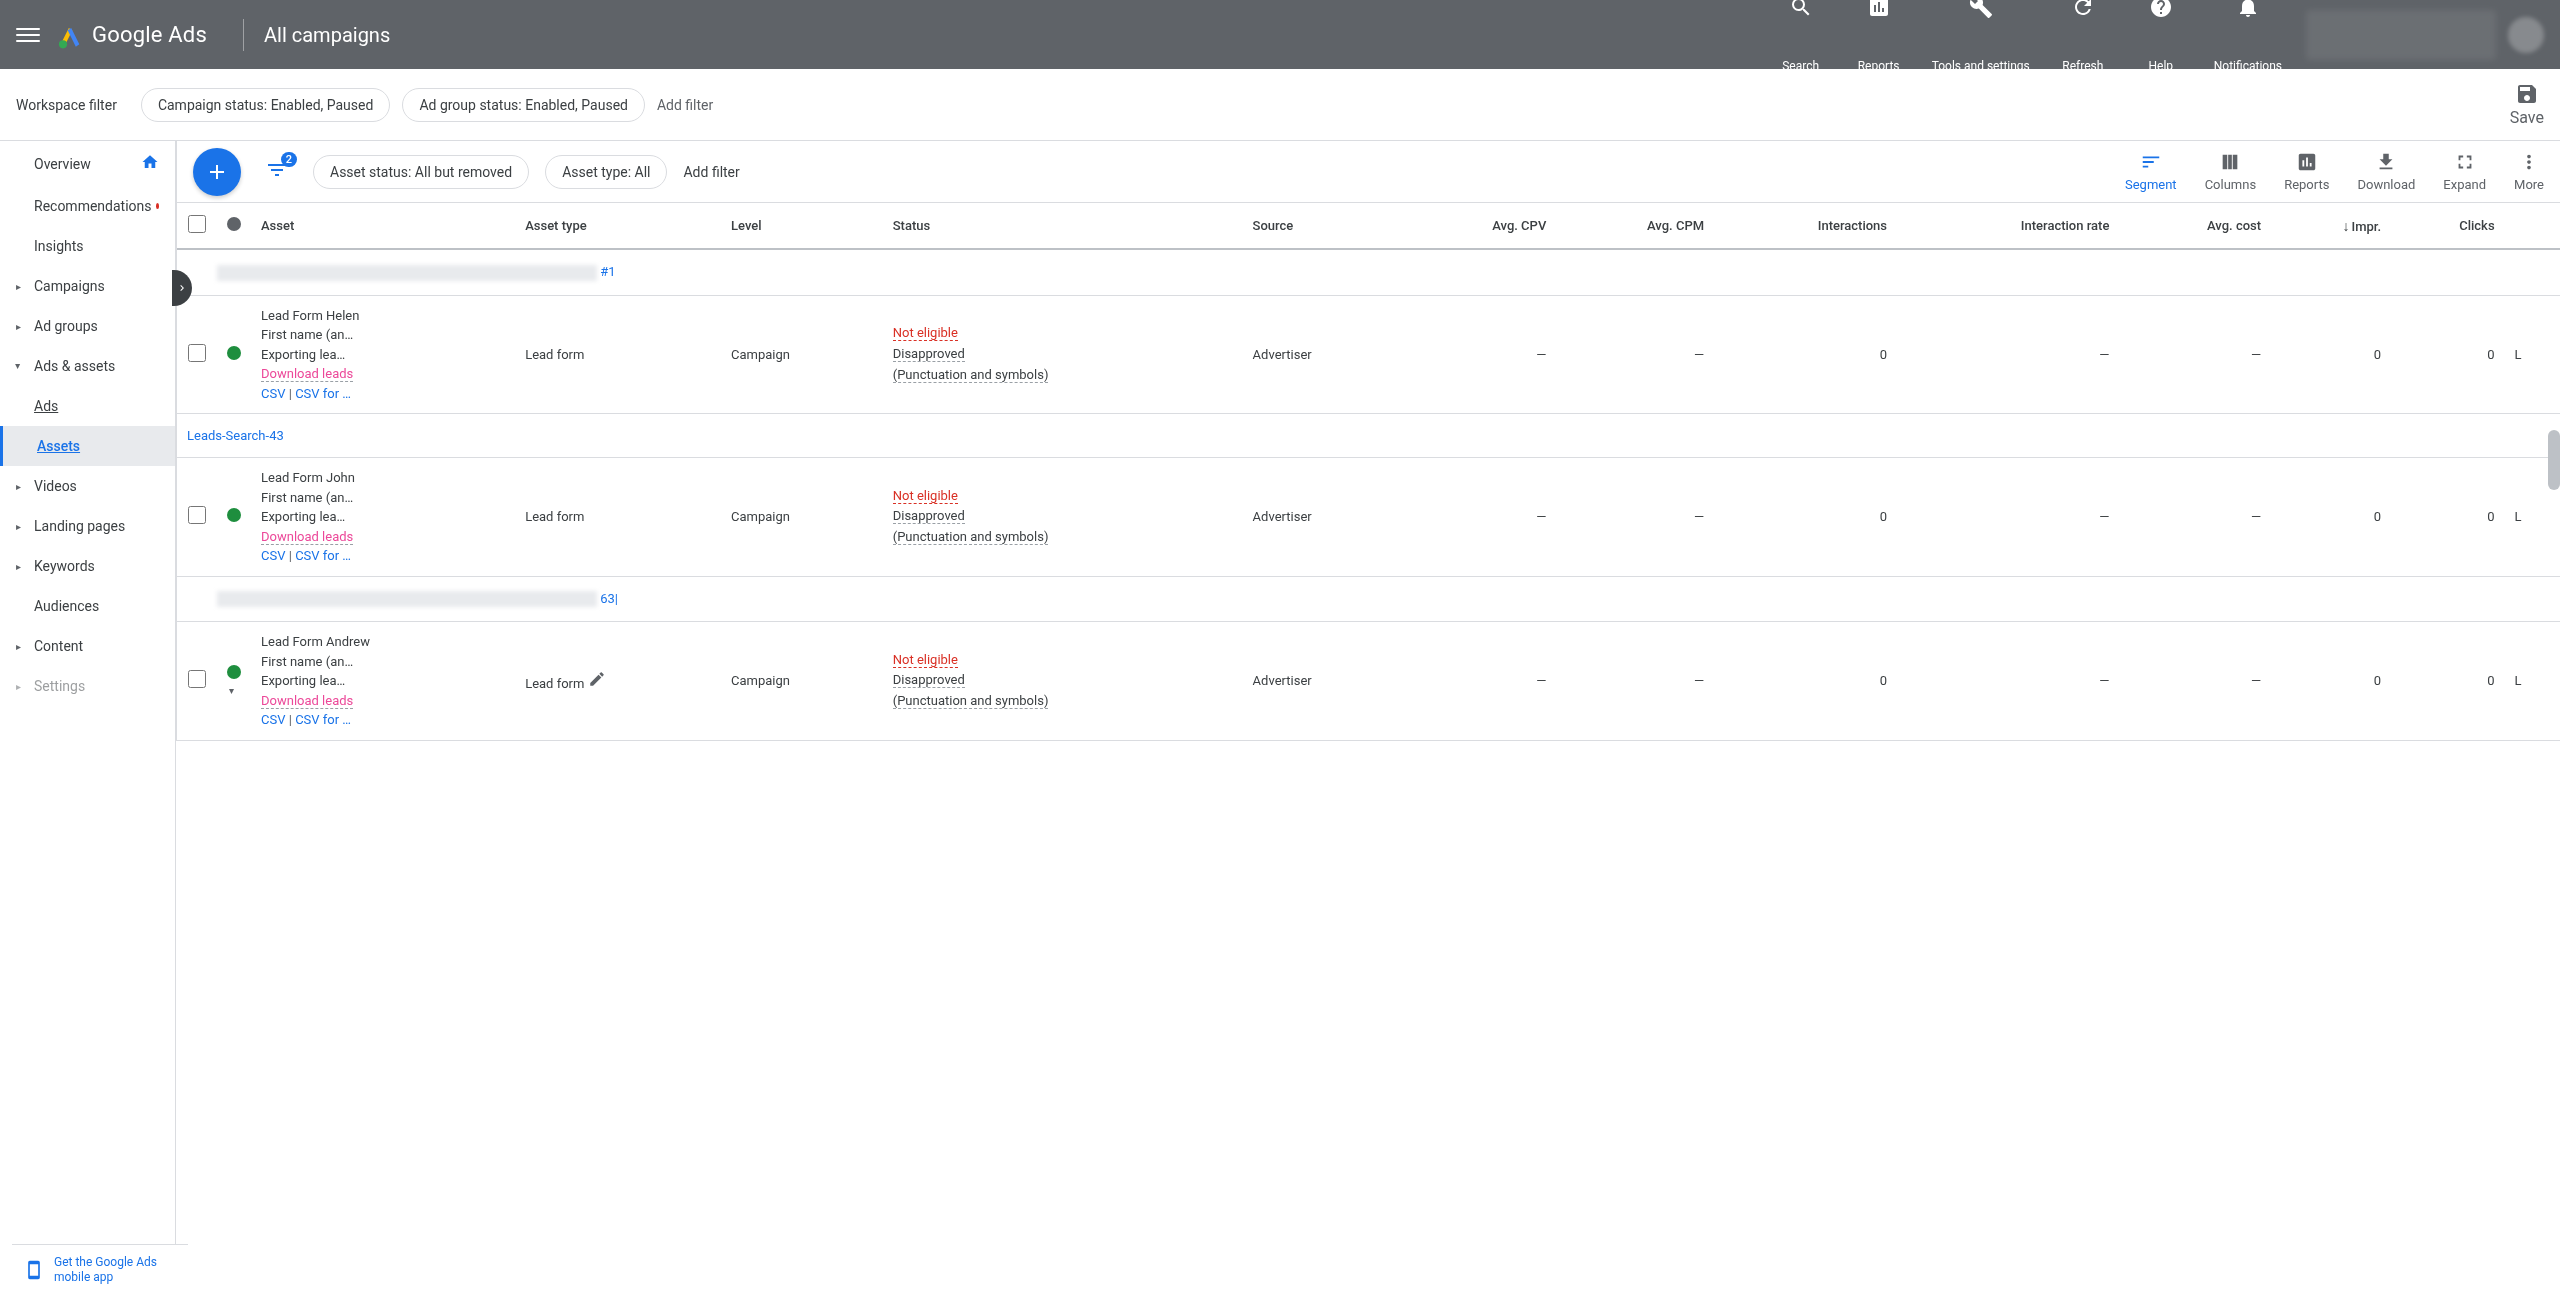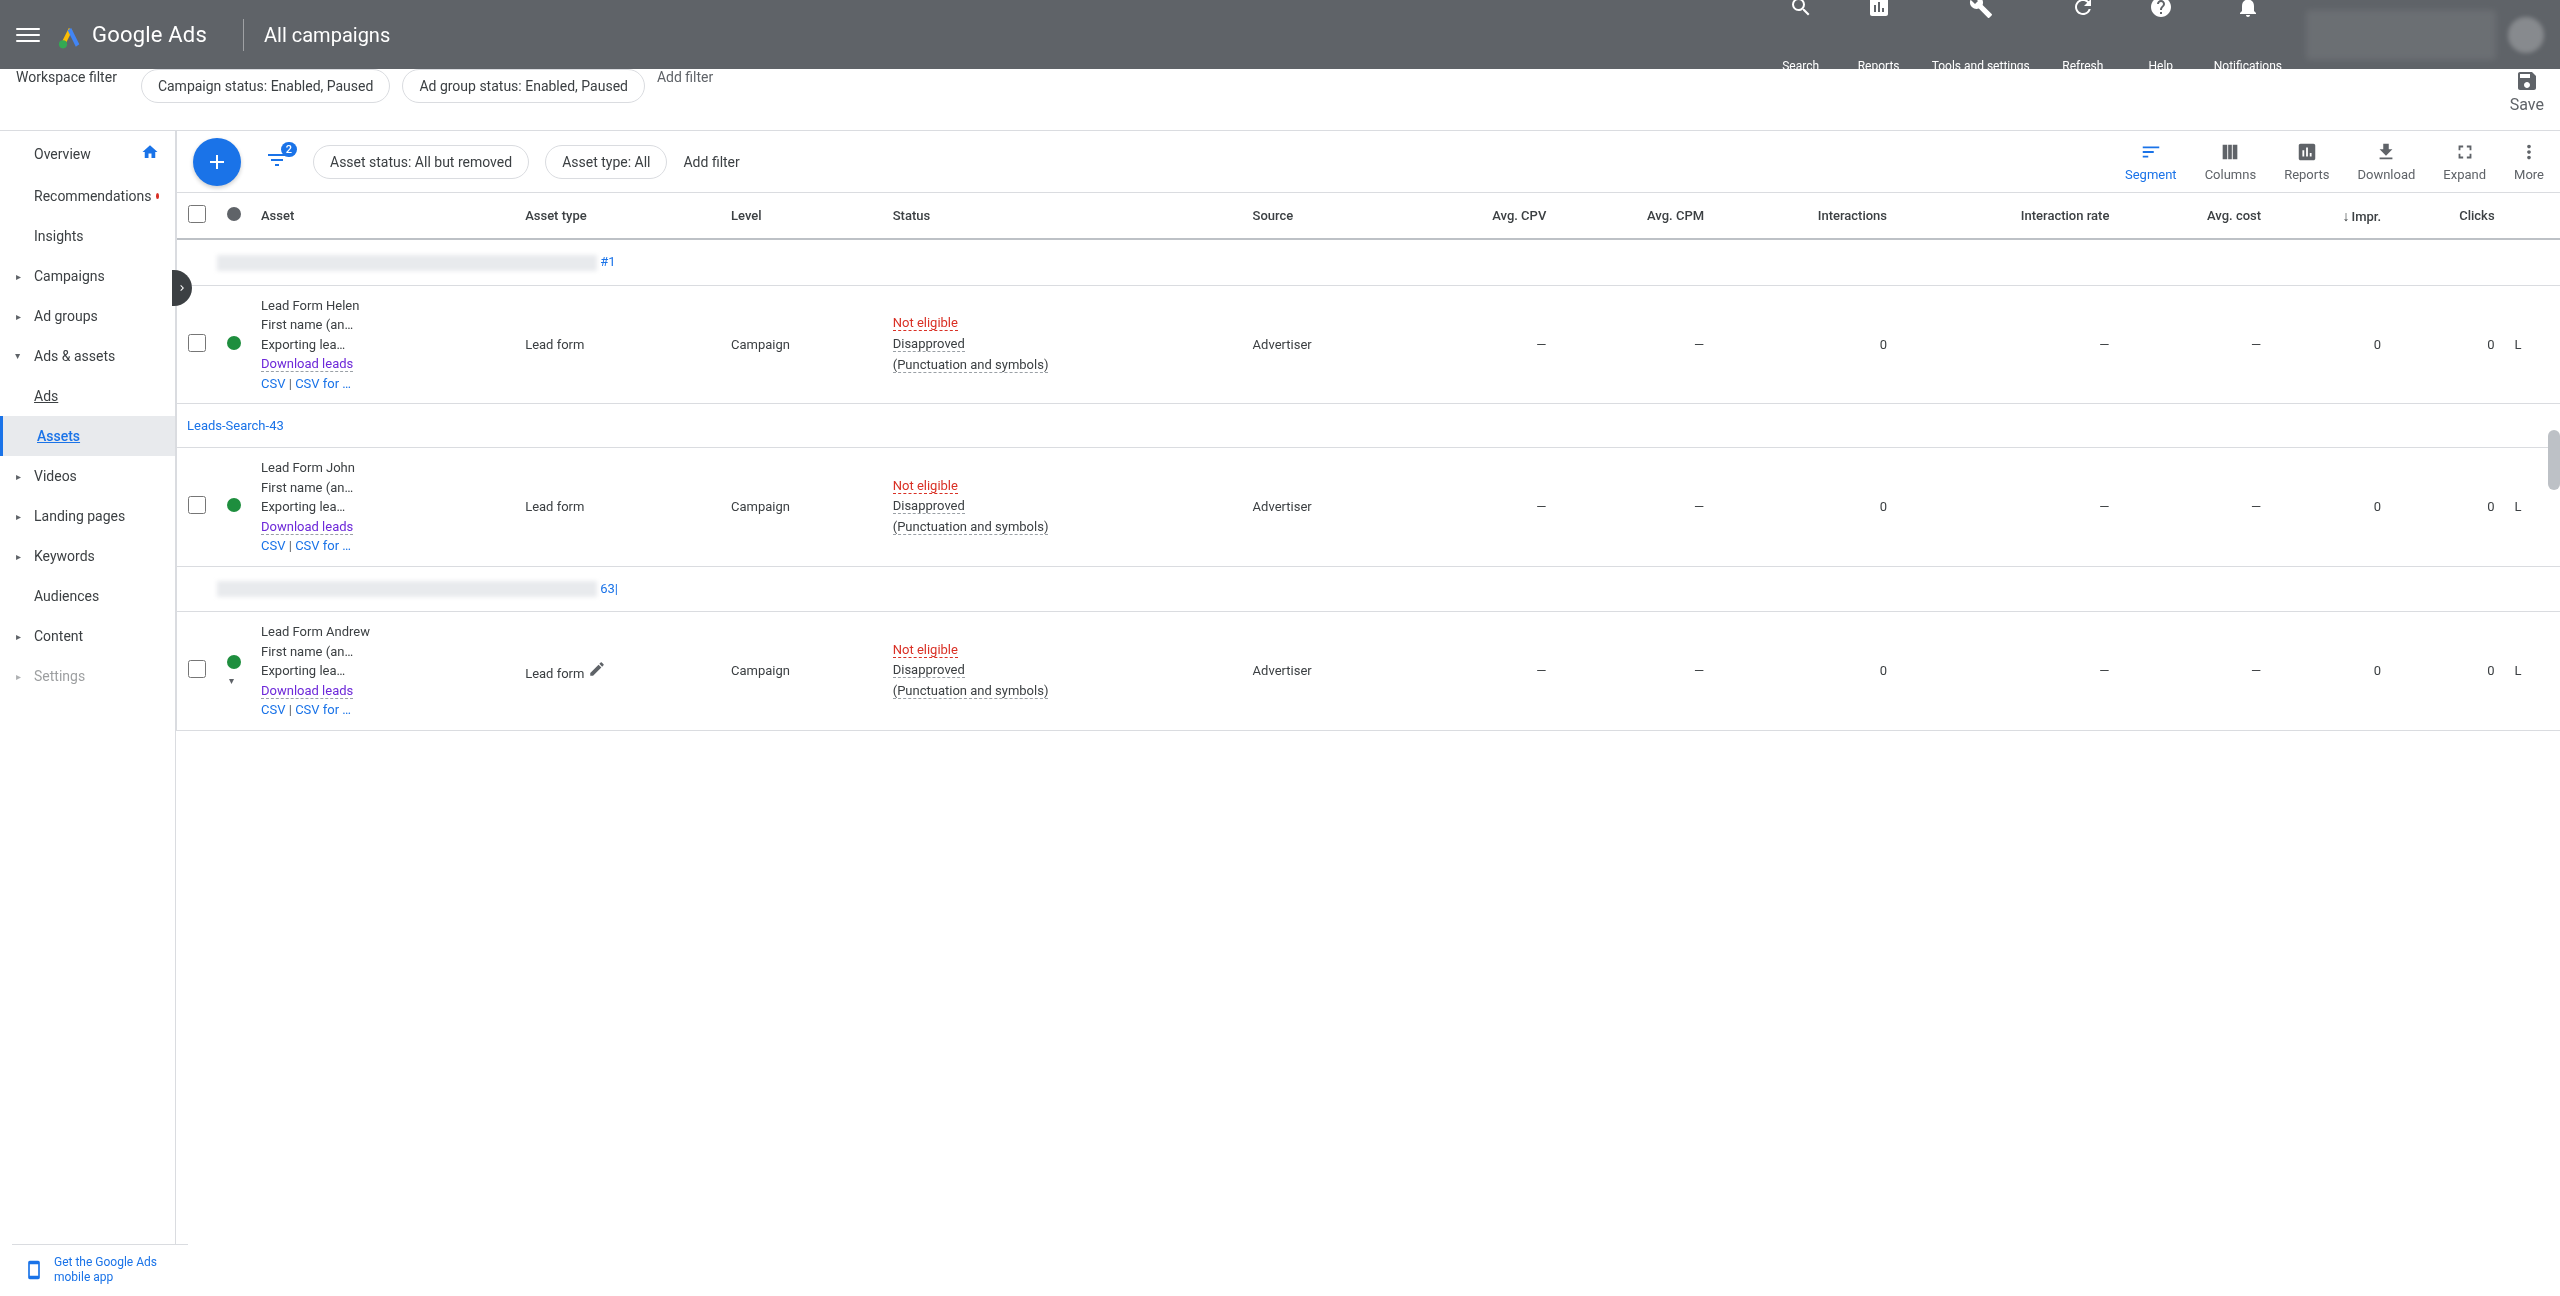--- a/index.html
+++ b/index.html
@@ -16,21 +16,21 @@
 .top-title { font-size: 20px; font-weight: 400; }
 .top-spacer { flex: 1; }
 .top-actions { display: flex; gap: 28px; align-items: flex-start; }
 .top-action { display: flex; flex-direction: column; align-items: center; cursor: pointer; gap: 4px; min-width: 50px; }
 .top-action svg { width: 24px; height: 24px; fill: #fff; }
 .top-action-label { font-size: 12px; text-align: center; line-height: 1.2; margin-top: 36px; }
 .account-blur { width: 190px; height: 50px; background: rgba(255,255,255,0.08); border-radius: 4px; filter: blur(3px); margin-left: 24px; }
 .avatar-blur { width: 36px; height: 36px; background: rgba(255,255,255,0.25); border-radius: 50%; filter: blur(2px); margin-left: 12px; }
 
 
-.filter-bar { height: 62px; display: flex; align-items: flex-start; padding: 0 16px; border-bottom: 1px solid #dadce0; gap: 12px; }
+.filter-bar { height: 72px; display: flex; align-items: center; padding: 0 16px; border-bottom: 1px solid #dadce0; gap: 12px; }
 .filter-label { font-size: 14px; color: #3c4043; margin-right: 12px; }
 .chip { border: 1px solid #dadce0; border-radius: 20px; padding: 8px 16px; font-size: 14px; color: #3c4043; cursor: pointer; }
 .chip-add { color: #5f6368; cursor: pointer; font-size: 14px; }
 .filter-spacer { flex: 1; }
 .save-btn { display: flex; flex-direction: column; align-items: center; cursor: pointer; gap: 2px; }
 .save-btn svg { width: 24px; height: 24px; fill: #5f6368; }
 .save-btn-label { font-size: 16px; color: #5f6368; }
 
 
 .main { display: flex; height: calc(100vh - 131px); }
@@ -73,21 +73,21 @@
 .status-dot-cell { width: 30px; }
 .status-dot { width: 14px; height: 14px; border-radius: 50%; display: inline-block; }
 .status-dot.gray { background: #5f6368; }
 .status-dot.green { background: #1e8e3e; }
 .group-row td { padding: 14px 10px; font-size: 13px; }
 .group-label { color: #1a73e8; cursor: pointer; }
 .group-blur { display: inline-block; width: 380px; height: 16px; background: #e8eaed; filter: blur(2px); vertical-align: middle; margin-left: 30px; }
 .asset-cell { line-height: 1.5; max-width: 130px; }
 .asset-title { color: #3c4043; }
 .asset-sub { color: #3c4043; white-space: nowrap; overflow: hidden; text-overflow: ellipsis; max-width: 130px; }
-.asset-link { text-decoration: none; border-bottom: 1px dashed #9aa0a6; color: #6d28d9; }
+.asset-link { text-decoration: none; border-bottom: 1px dashed #9aa0a6; color: #ec4899; }
 .csv-links { color: #1a73e8; }
 .csv-links span { cursor: pointer; }
 .csv-sep { color: #5f6368; }
 .status-cell { line-height: 1.6; }
 .status-red { color: #d93025; border-bottom: 1px dashed #d93025; text-align: center; }
 .status-sub { color: #3c4043; border-bottom: 1px dashed #9aa0a6; }
 .edit-icon { width: 18px; height: 18px; fill: #5f6368; cursor: pointer; }
 .dropdown-caret { font-size: 10px; color: #5f6368; margin-left: 2px; }
 input[type=checkbox] { width: 18px; height: 18px; cursor: pointer; }
 

